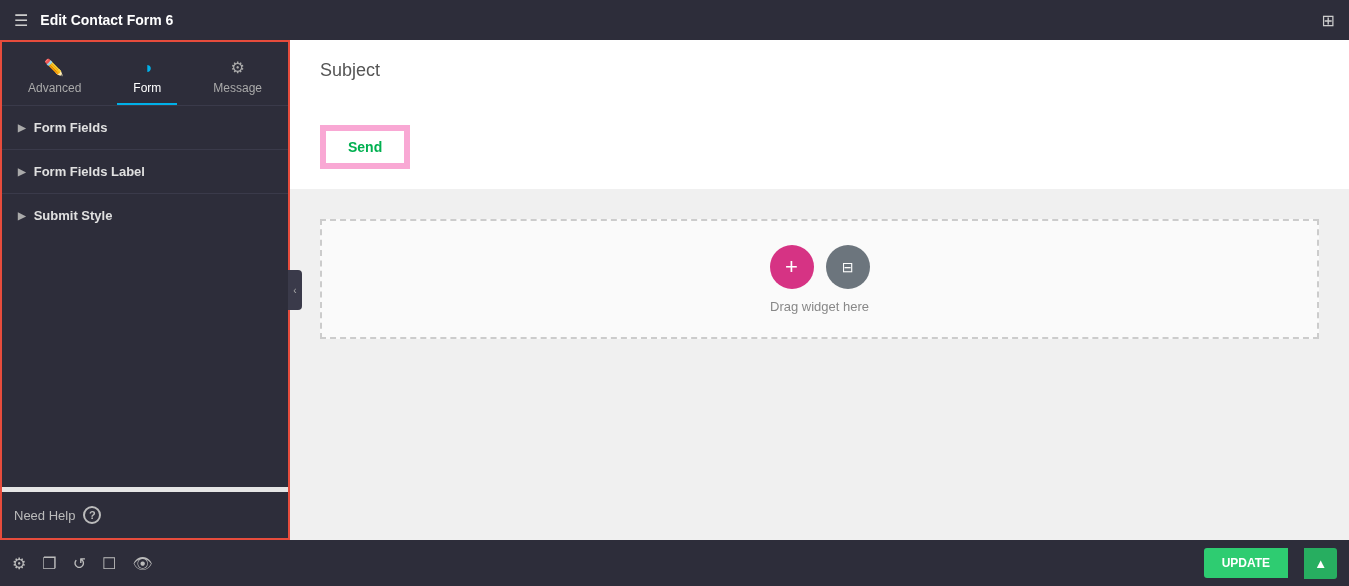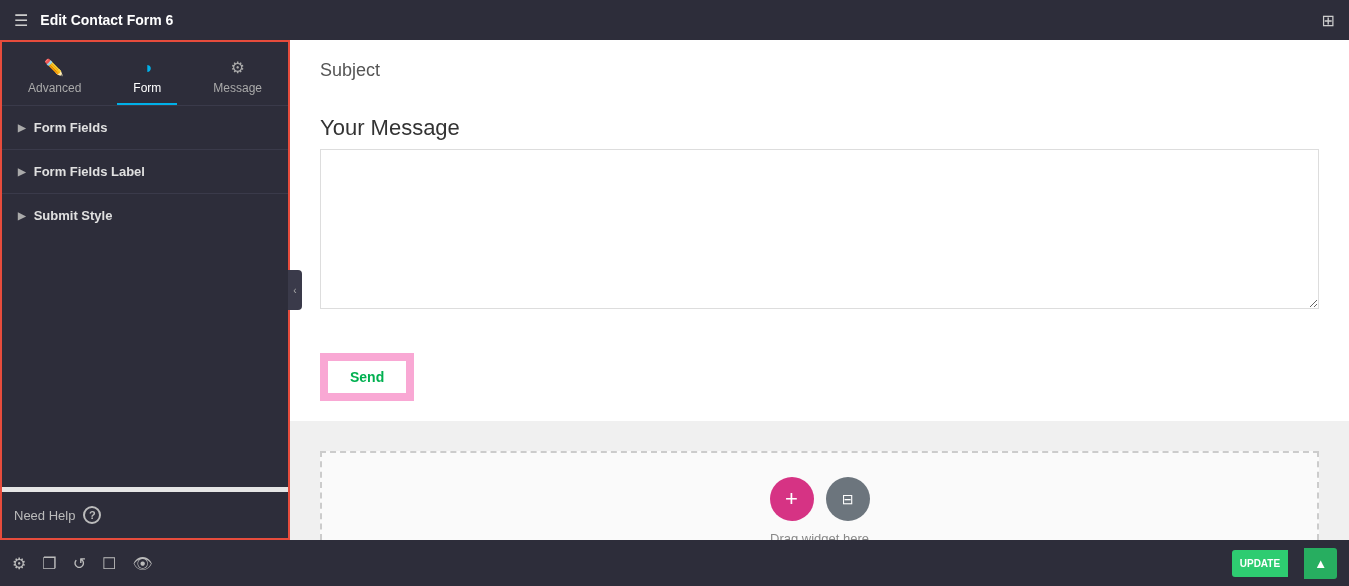--- a/index.html
+++ b/index.html
@@ -161,21 +161,21 @@
       font-size: 14px;
       padding: 8px;
     }
 
     .form-send-area {
       padding: 20px 30px;
       background: #fff;
     }
 
     .send-button {
-      border: 8px solid #f9a8d4;
+      border: 6px solid #f9a8d4;
       background: transparent;
       color: #00b050;
       padding: 8px 22px;
       font-size: 14px;
       cursor: pointer;
       font-weight: 600;
     }
 
     
     .canvas-divider { height: 20px; background: #f0f0f0; }
@@ -233,22 +233,22 @@
       flex-shrink: 0;
     }
 
     .toolbar-icon { color: #bbb; font-size: 16px; cursor: pointer; }
     .toolbar-spacer { flex: 1; }
 
     .update-btn {
       background: #2ecc71;
       color: #fff;
       border: none;
-      padding: 8px 8px;
-      font-size: 10px;
+      padding: 8px 18px;
+      font-size: 12px;
       font-weight: bold;
       cursor: pointer;
       border-radius: 3px 0 0 3px;
     }
 
     .update-dropdown {
       background: #27ae60;
       color: #fff;
       border: none;
       padding: 8px 10px;
@@ -320,24 +320,20 @@
     <div class="collapse-handle">‹</div>
 
   </div>
 
   <div class="canvas-area">
 
     <div class="form-preview">
       <span class="subject-label">Subject</span>
     </div>
 
-    <div class="form-textarea-area">
-      <div class="message-placeholder">Your Message</div>
-      <textarea class="form-textarea" style=""></textarea>
-    </div>
 
     <div class="form-send-area">
       <button class="send-button">Send</button>
     </div>
 
     <div class="canvas-divider"></div>
 
     <div class="drag-widget-area">
       <div class="drag-buttons">
         <button class="btn-add">+</button>

